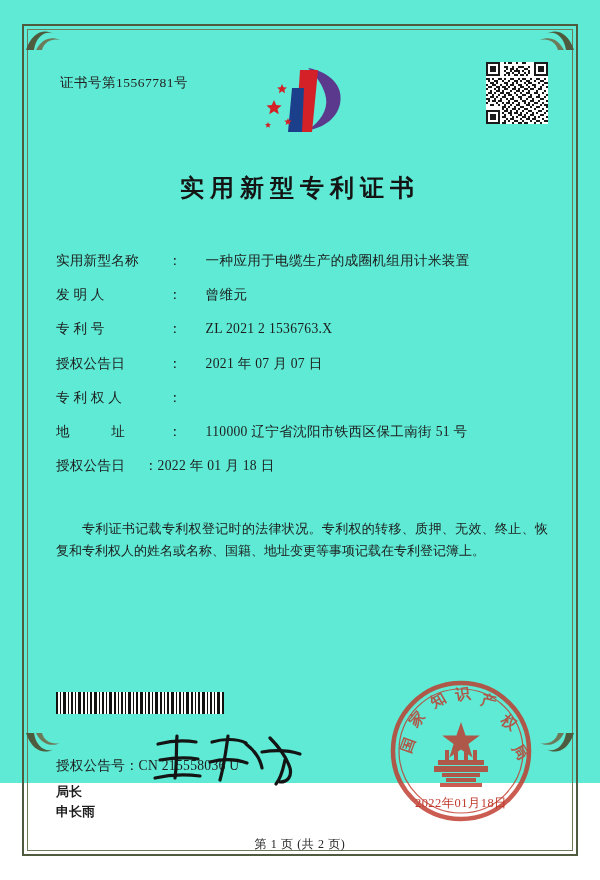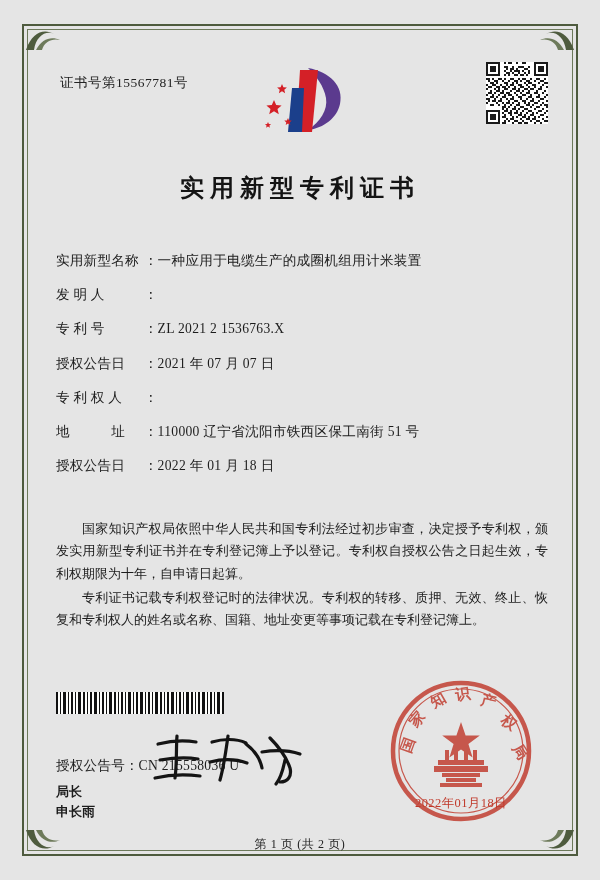--- a/index.html
+++ b/index.html
@@ -10,22 +10,22 @@
   body {
     width: 600px;
     height: 880px;
     font-family: "Liberation Serif", serif;
     color: #1a1a1a;
     overflow: hidden;
   }
   .page {
     position: relative;
     width: 600px;
-    height: 880px;
-    background: #e5e5e5;
+    height: 783px;
+    background: #5eead4;
   }
   .outer-border {
     position: absolute;
     left: 22px;
     top: 24px;
     width: 556px;
     height: 832px;
     border: 2px solid #4e5b3e;
     box-sizing: border-box;
   }
@@ -95,20 +95,21 @@
     top: 252px;
     width: 500px;
     font-size: 13.6px;
     color: #1c1c1c;
   }
   .field-row {
     display: flex;
     align-items: center;
     margin-bottom: 16.5px;
     line-height: 1.3;
+    gap: 24px;
   }
   .field-label {
     width: 88px;
     flex: 0 0 88px;
     letter-spacing: 0.2px;
     white-space: nowrap;
   }
   .field-sep { flex: 0 0 10px; }
   .field-value { flex: 1; letter-spacing: 0.3px; }
 
@@ -497,20 +498,21 @@
 
   <div class="fields">
     <div class="field-row">
       <span class="field-label">实用新型名称</span>
       <span class="field-sep">：</span>
       <span class="field-value">一种应用于电缆生产的成圈机组用计米装置</span>
     </div>
     <div class="field-row">
       <span class="field-label">发 明 人</span>
       <span class="field-sep">：</span>
+      <span class="field-value">曾维元</span>
     </div>
     <div class="field-row">
       <span class="field-label">专 利 号</span>
       <span class="field-sep">：</span>
       <span class="field-value">ZL 2021 2 1536763.X</span>
     </div>
     <div class="field-row">
       <span class="field-label">授权公告日</span>
       <span class="field-sep">：</span>
       <span class="field-value">2021 年 07 月 07 日</span>
@@ -533,21 +535,20 @@
       </div>
       <div class="col-right">
         <span class="field-label">授权公告号</span>
         <span class="field-sep">：</span>
         <span class="field-value">CN 215558036 U</span>
       </div>
     </div>
   </div>
 
   <div class="body-text">
-    <p>国家知识产权局依照中华人民共和国专利法经过初步审查，决定授予专利权，颁发实用新型专利证书并在专利登记簿上予以登记。专利权自授权公告之日起生效，专利权期限为十年，自申请日起算。</p>
     <p>专利证书记载专利权登记时的法律状况。专利权的转移、质押、无效、终止、恢复和专利权人的姓名或名称、国籍、地址变更等事项记载在专利登记簿上。</p>
   </div>
 
   <div class="barcode">
     <svg width="168" height="22" viewBox="0 0 168 22" shape-rendering="crispEdges">
       <rect width="168" height="22" fill="#fdfdfb"></rect>
       <g fill="#111">
         <rect x="0" y="0" width="2" height="22"></rect>
           <rect x="4" y="0" width="1" height="22"></rect>
         <rect x="7" y="0" width="3" height="22"></rect>

